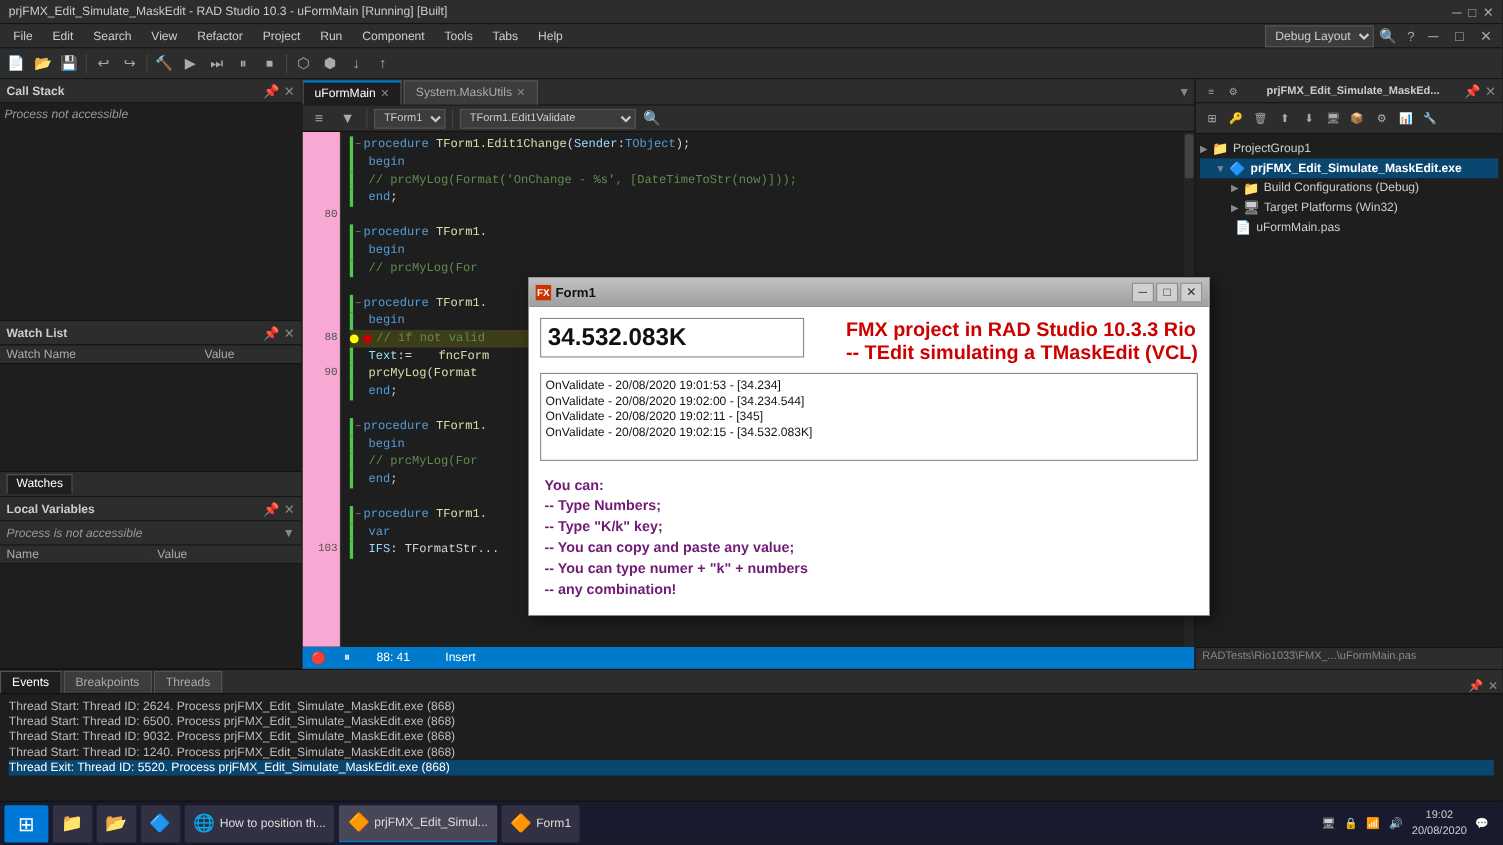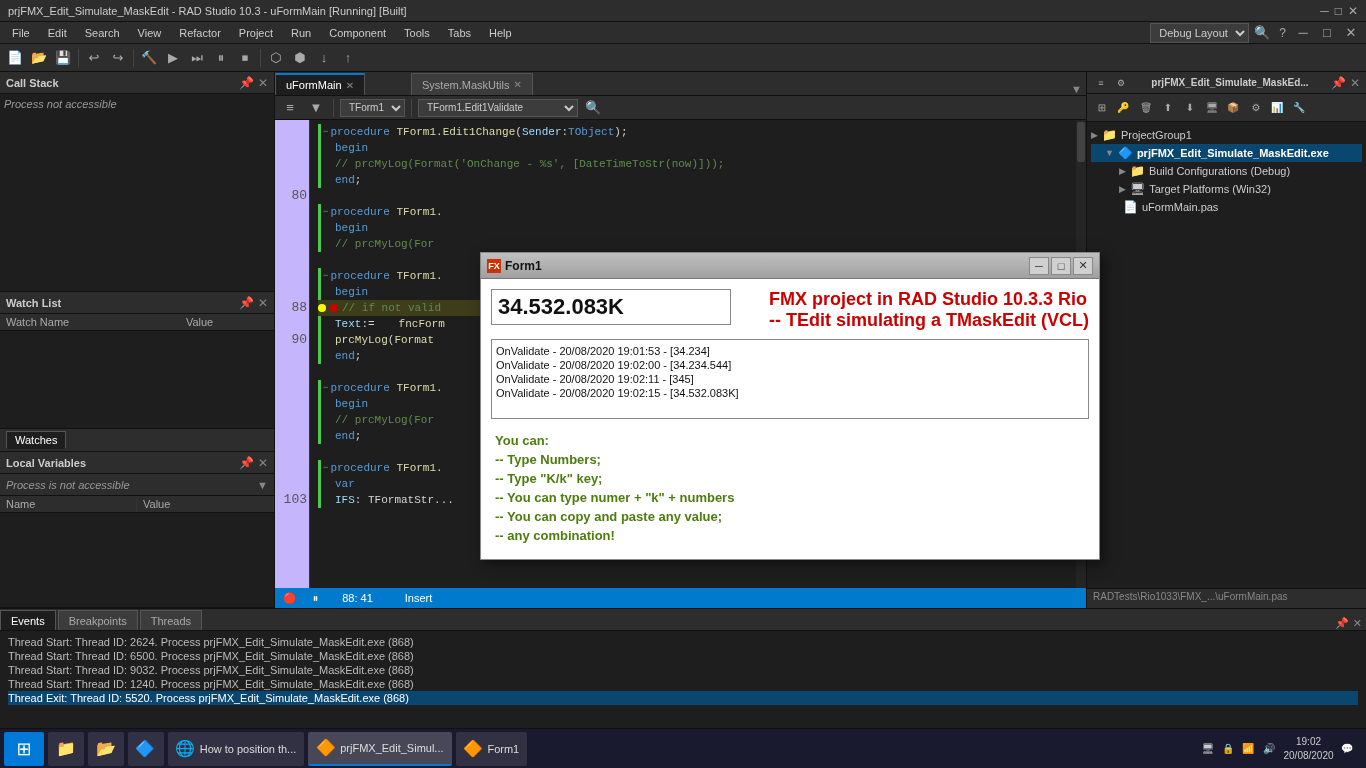--- a/index.html
+++ b/index.html
@@ -219,23 +219,22 @@
       display: flex;
       flex-direction: column;
       background: #1e1e1e;
     }
 
     
     #editor-tabs {
       height: 24px;
       background: #2d2d2d;
       display: flex;
-      align-items: flex-end;
-      border-bottom: 1px solid #111;
-      gap: 44px;
+      align-items: center;
+      border-bottom: 1px solid #111;
     }
     .editor-tab {
       height: 22px;
       padding: 0 10px;
       display: flex;
       align-items: center;
       background: #3c3c3c;
       border: 1px solid #555;
       border-bottom: none;
       color: #aaa;
@@ -273,26 +272,26 @@
     
     #code-editor {
       flex: 1;
       background: #1e1e1e;
       overflow: hidden;
       position: relative;
       display: flex;
     }
     #line-numbers {
       width: 35px;
-      background: #c4b5fd;
+      background: #f9a8d4;
       padding: 4px 2px;
       text-align: right;
       color: #555;
       font-family: 'Courier New', monospace;
-      font-size: 13px;
+      font-size: 10px;
       line-height: 16px;
       border-right: 1px solid #333;
       overflow: hidden;
     }
     #code-content {
       flex: 1;
       padding: 4px 8px;
       font-family: 'Courier New', monospace;
       font-size: 11px;
       line-height: 16px;
@@ -511,21 +510,21 @@
       padding: 4px;
       font-size: 11px;
       color: #111;
       height: 80px;
       overflow: auto;
       margin-bottom: 8px;
     }
     .log-line { padding: 1px 0; }
     #form1-instructions {
       font-size: 13px;
-      color: #4d7c0f;
+      color: #701a75;
       font-weight: bold;
       padding: 4px;
     }
     .instr-line { padding: 2px 0; }
 
     
     #taskbar {
       height: 40px;
       background: #1a1a2e;
       display: flex;
@@ -966,22 +965,22 @@
       <div id="form1-log">
       <div class="log-line">OnValidate - 20/08/2020 19:01:53 - [34.234]</div>
           <div class="log-line">OnValidate - 20/08/2020 19:02:00 - [34.234.544]</div>
           <div class="log-line">OnValidate - 20/08/2020 19:02:11 - [345]</div>
           <div class="log-line">OnValidate - 20/08/2020 19:02:15 - [34.532.083K]</div>
         </div>
       <div id="form1-instructions">
       <div class="instr-line">You can:</div>
           <div class="instr-line">-- Type Numbers;</div>
           <div class="instr-line">-- Type "K/k" key;</div>
+          <div class="instr-line">-- You can copy and paste any value;</div>
           <div class="instr-line">-- You can type numer + "k" + numbers</div>
-          <div class="instr-line">-- You can copy and paste any value;</div>
           <div class="instr-line">-- any combination!</div>
         </div>
     </div>
   </div>
 </div>
 
 <div id="bottom-panel">
   <div id="bottom-tabs">
     <div class="bottom-tab active">Events</div>
     <div class="bottom-tab">Breakpoints</div>

